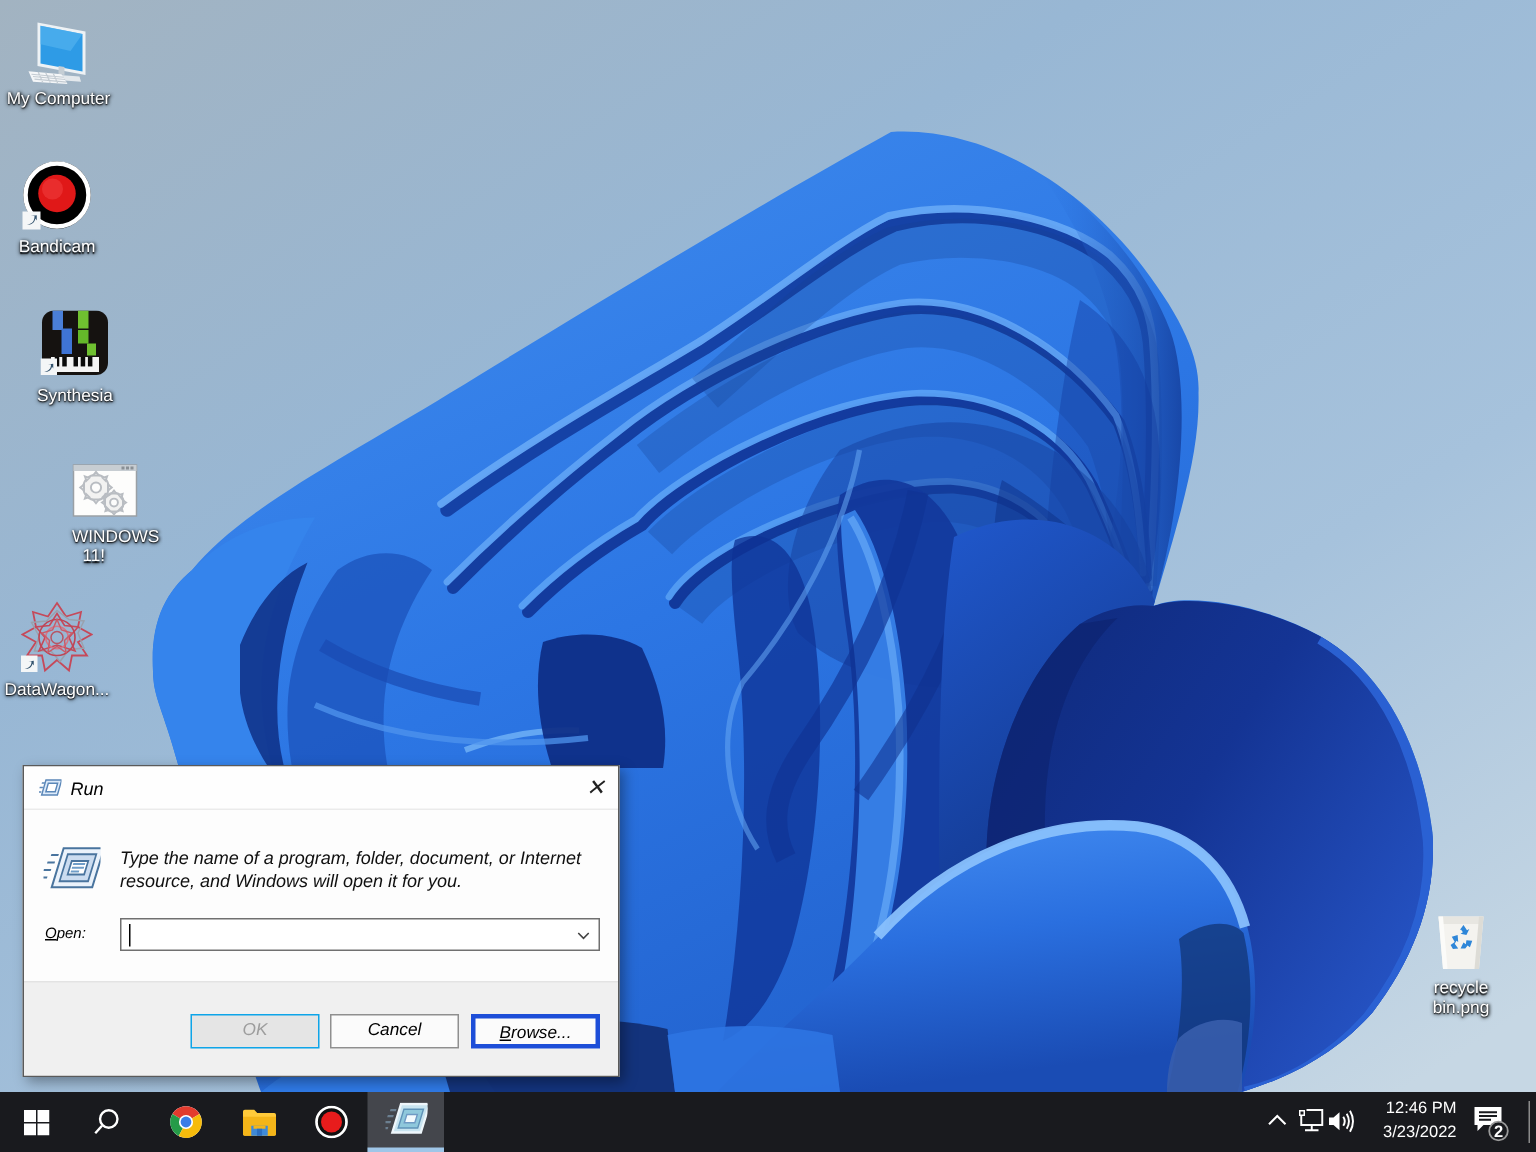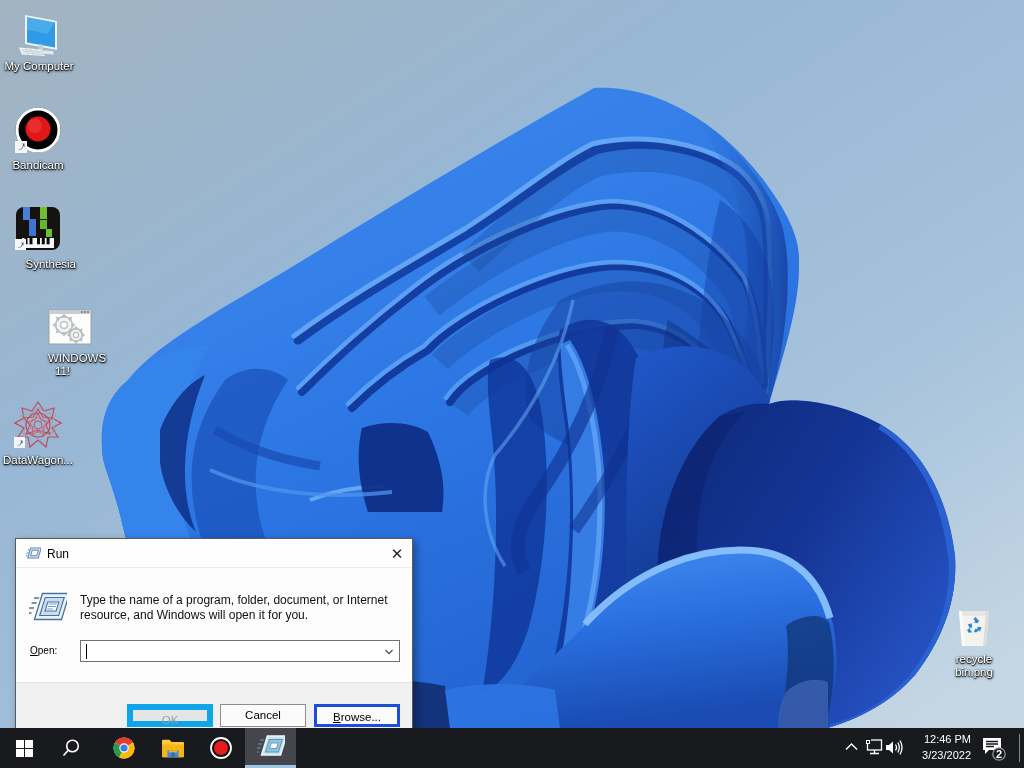--- a/index.html
+++ b/index.html
@@ -3,37 +3,37 @@
 <meta charset="utf-8">
 <style>
   * { margin:0; padding:0; box-sizing:border-box; }
   html,body { width:1024px; height:768px; overflow:hidden; font-family:"Liberation Sans", sans-serif; }
   #desk { position:relative; width:845px; height:768px; background:#be185d; }
   #wall { position:absolute; left:0; top:0; }
   .dicon { position:absolute; width:76px; text-align:center; }
   .dicon .lbl { display:block; margin-top:2px; font-size:11.5px; line-height:13px; color:#fff;
       text-shadow: 0 1px 1px #000, 0 1px 3px rgba(0,0,0,.9), 1px 0 2px rgba(0,0,0,.6); }
   
-  #rundlg { position:absolute; left:15px; top:538px; width:398px; height:208px;
-      background:#fdfdfd; border:1px solid #5a5a5a; box-shadow:3px 3px 8px rgba(0,0,0,.35); }
+  #rundlg { position:absolute; left:15px; top:510px; width:398px; height:208px;
+      background:#fdfdfd; border:1px solid #5a5a5a; box-shadow:3px 3px 8px rgba(0,0,0,.35);font-style:italic; }
   #rtitle { position:absolute; left:0; top:0; width:100%; height:29px; background:#fefefe; border-bottom:1px solid #ebebeb; }
   #rtitle .txt { position:absolute; left:31px; top:8px; font-size:12px; color:#000; }
   #rclose { position:absolute; right:4px; top:4px; width:22px; height:22px; font-size:15px;
       color:#222; text-align:center; line-height:22px; font-weight:400;}
   #rbody { position:absolute; left:0; top:29px; width:100%; height:115px; background:#fdfdfd; }
   #rmsg { position:absolute; left:64px; top:25px; font-size:12px; color:#101010; line-height:15px; letter-spacing:0px;}
   #ropen { position:absolute; left:14px; top:77px; font-size:10px; color:#000;text-align:center; }
   #ropen u { text-decoration:underline; }
   #rcombo { position:absolute; left:64px; top:72px; width:320px; height:22px; background:#fff;
       border:1px solid #707070; }
   #rcombo .caret { position:absolute; left:5px; top:3px; width:1px; height:15px; background:#000; }
   #rcombo .chev { position:absolute; right:6px; top:7px; width:8px; height:8px; }
   #rstrip { position:absolute; left:0; bottom:0; width:100%; height:63px; background:#f0f0f0; border-top:1px solid #e3e3e3;}
   .rbtn { position:absolute; top:21px; width:86px; height:23px; font-size:11.5px; text-align:center; line-height:21px; }
-  #bok { left:111px; background:#e5e5e5; border:6px solid #0ea5e9; color:#9d9d9d; }
+  #bok { left:111px; background:#e5e5e5; border:1px solid #0ea5e9; color:#9d9d9d; }
   #bcancel { left:204px; background:#fbfbfb; border:1px solid #8f8f8f; color:#000; }
   #bbrowse { left:298px; background:#fbfbfb; border:3px solid #1d4ed8; color:#000; }
   
   #taskbar { position:absolute; left:0; top:728px; width:1024px; height:40px; background:#191a1e; }
   .tbi { position:absolute; top:0; width:46px; height:40px; display:flex; align-items:center; justify-content:center; }
   #apptile { position:absolute; left:245px; top:0; width:51px; height:40px; background:#44464c;
       border-bottom:3px solid #9fc6e8; display:flex; align-items:center; justify-content:center; }
   #tray { position:absolute; right:0; top:0; height:40px; color:#fff; }
   #clock { position:absolute; right:53px; top:3px; width:62px; text-align:right; font-size:11px; line-height:16px; color:#fff; }
   #showdesk { position:absolute; right:4px; top:6px; width:1px; height:28px; background:#8a8a8a; }
@@ -190,21 +190,21 @@
       <circle cx="24" cy="24" r="22.5" fill="#000"></circle>
       <circle cx="24" cy="24" r="21" fill="none" stroke="#fff" stroke-width="3"></circle>
       <circle cx="24" cy="23" r="12.5" fill="#e01818"></circle>
       <circle cx="21" cy="20" r="7" fill="#f04040" opacity="0.55"></circle>
       <rect x="1" y="35" width="12" height="12" fill="#f4f6f7"></rect>
       <path d="M4,44 C8,43 9,41 9,38 L6.5,38 L10.5,37.5 L10.5,41 L9.6,39.7 C9,42.5 7,44 4,44 Z" fill="#33536e"></path>
     </svg>
     <span class="lbl" style="margin-top:5px">Bandicam</span>
   </div>
 
-  <div class="dicon" id="ic-synthesia" style="left:0px; top:207px;text-align:right;">
+  <div class="dicon" id="ic-synthesia" style="left:12px; top:207px;">
     <svg width="46" height="44" viewBox="0 0 46 44" style="display:block;margin:0 auto;">
       <rect x="1" y="0" width="44" height="43" rx="8" fill="#151210"></rect>
       <rect x="8" y="0" width="7" height="13" fill="#4a7fd8"></rect>
       <rect x="14" y="12" width="7" height="17" fill="#3f74d4"></rect>
       <rect x="25" y="0" width="7" height="12" fill="#6fc030"></rect>
       <rect x="25" y="13" width="7" height="9" fill="#64b82a"></rect>
       <rect x="31" y="22" width="6" height="8" fill="#6fc030"></rect>
       <rect x="7" y="31" width="32" height="10" fill="#f4f4f4"></rect>
       <rect x="9.5" y="31" width="3" height="6.3" fill="#0a0a0a"></rect>
       <rect x="14.5" y="31" width="3" height="6.3" fill="#0a0a0a"></rect>

